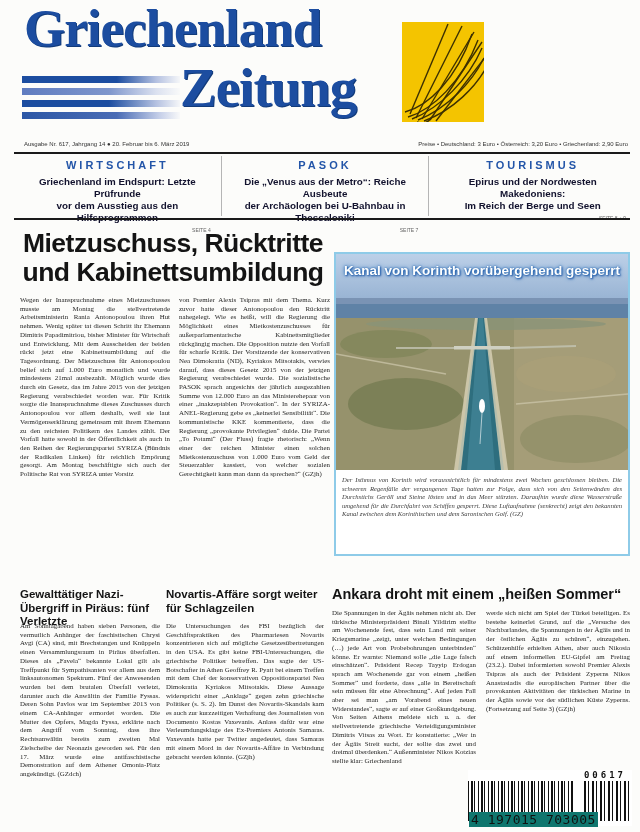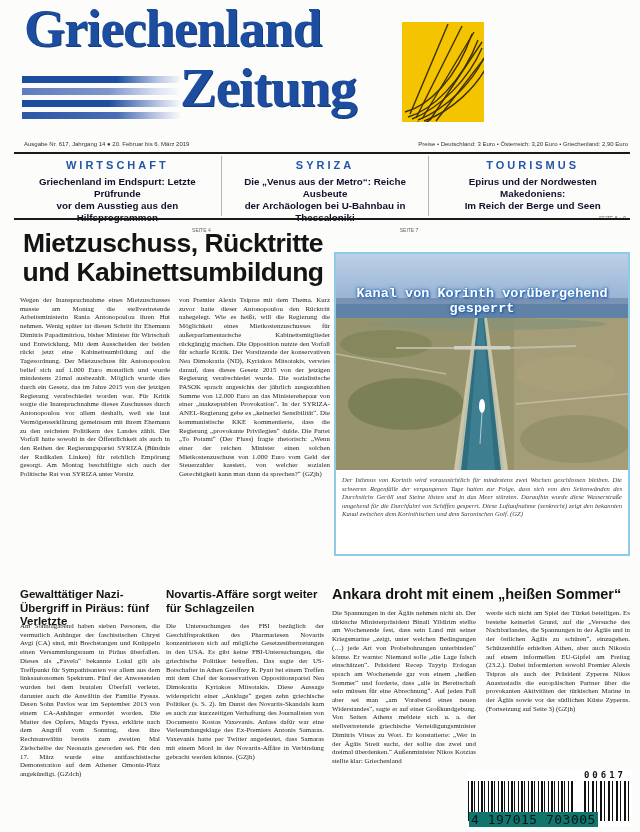--- a/index.html
+++ b/index.html
@@ -47,22 +47,22 @@
   .bodytext{font-size:6.9px;line-height:8.7px;text-align:justify;color:#1f1f1f;overflow:hidden;
             position:absolute;}
   .lead-c1{left:20px;top:296px;width:150px;height:284px;}
   .lead-c2{left:179px;top:296px;width:151px;height:284px;}
 
   
   .photo-box{position:absolute;left:334px;top:252px;width:296px;height:304px;
              border:2px solid #8ecbe8;background:#fff;box-sizing:border-box;}
   .photo{position:relative;width:292px;height:216px;overflow:hidden;background:#a9c3de;}
   .photo-title{position:absolute;top:9px;left:0;right:0;text-align:center;
-               font-family:Liberation Mono, monospace;font-weight:bold;font-size:13.5px;
-               color:#fff;text-shadow:0 0 4px #2a6db5,0 0 2px #2a6db5,1px 1px 2px #1c4da0;margin-top:23px;}
+               font-family:Liberation Sans, sans-serif;font-weight:bold;font-size:13.5px;
+               color:#fff;text-shadow:0 0 4px #2a6db5,0 0 2px #2a6db5,1px 1px 2px #1c4da0;}
   .photo-caption{padding:6px 6px 0;font-style:italic;font-size:6.6px;line-height:8.6px;
                  color:#3a3a3a;text-align:justify;}
 
   
   .art-h{position:absolute;font-family:"Liberation Sans",sans-serif;font-weight:bold;
          color:#141414;}
   .art1-h{left:20px;top:588px;width:142px;font-size:11.5px;line-height:13.5px;}
   .art2-h{left:166px;top:588px;width:160px;font-size:11.5px;line-height:13.5px;}
   .art3-h{left:332px;top:586px;width:298px;font-size:14.5px;text-align:left;}
   .art1-b{left:20px;top:622px;width:140px;height:195px;}
@@ -117,21 +117,21 @@
 <div class="rule rule1"></div>
 
 <div class="teasers">
   <div class="teaser-col">
     <div class="teaser-title">WIRTSCHAFT</div>
     <div class="teaser-text">Griechenland im Endspurt: Letzte Prüfrunde
 vor dem Ausstieg aus den Hilfsprogrammen</div>
     <div class="teaser-page">SEITE 4</div>
   </div>
   <div class="teaser-col">
-    <div class="teaser-title">SYRIZA</div>
+    <div class="teaser-title">PASOK</div>
     <div class="teaser-text">Die „Venus aus der Metro“: Reiche Ausbeute
 der Archäologen bei U-Bahnbau in Thessaloniki</div>
     <div class="teaser-page">SEITE 7</div>
   </div>
   <div class="teaser-col">
     <div class="teaser-title">TOURISMUS</div>
     <div class="teaser-text">Epirus und der Nordwesten Makedoniens:
 Im Reich der Berge und Seen</div>
     <div class="teaser-page">SEITE 8 + 9</div>
   </div>

